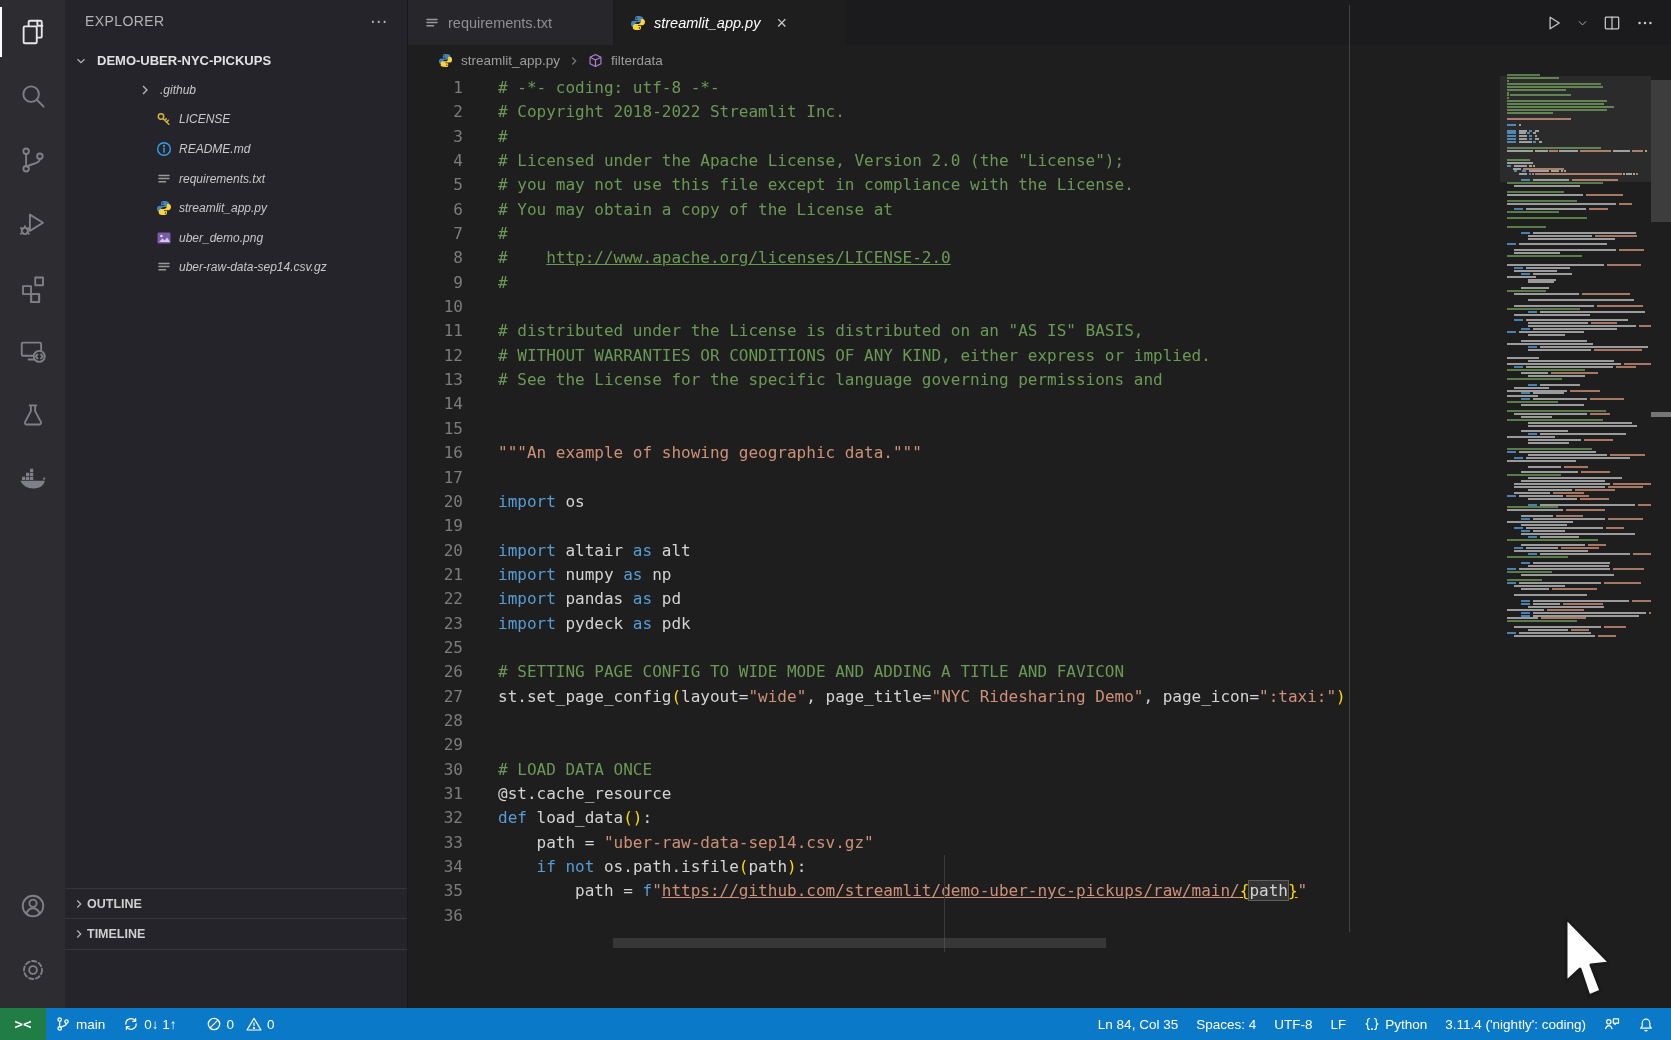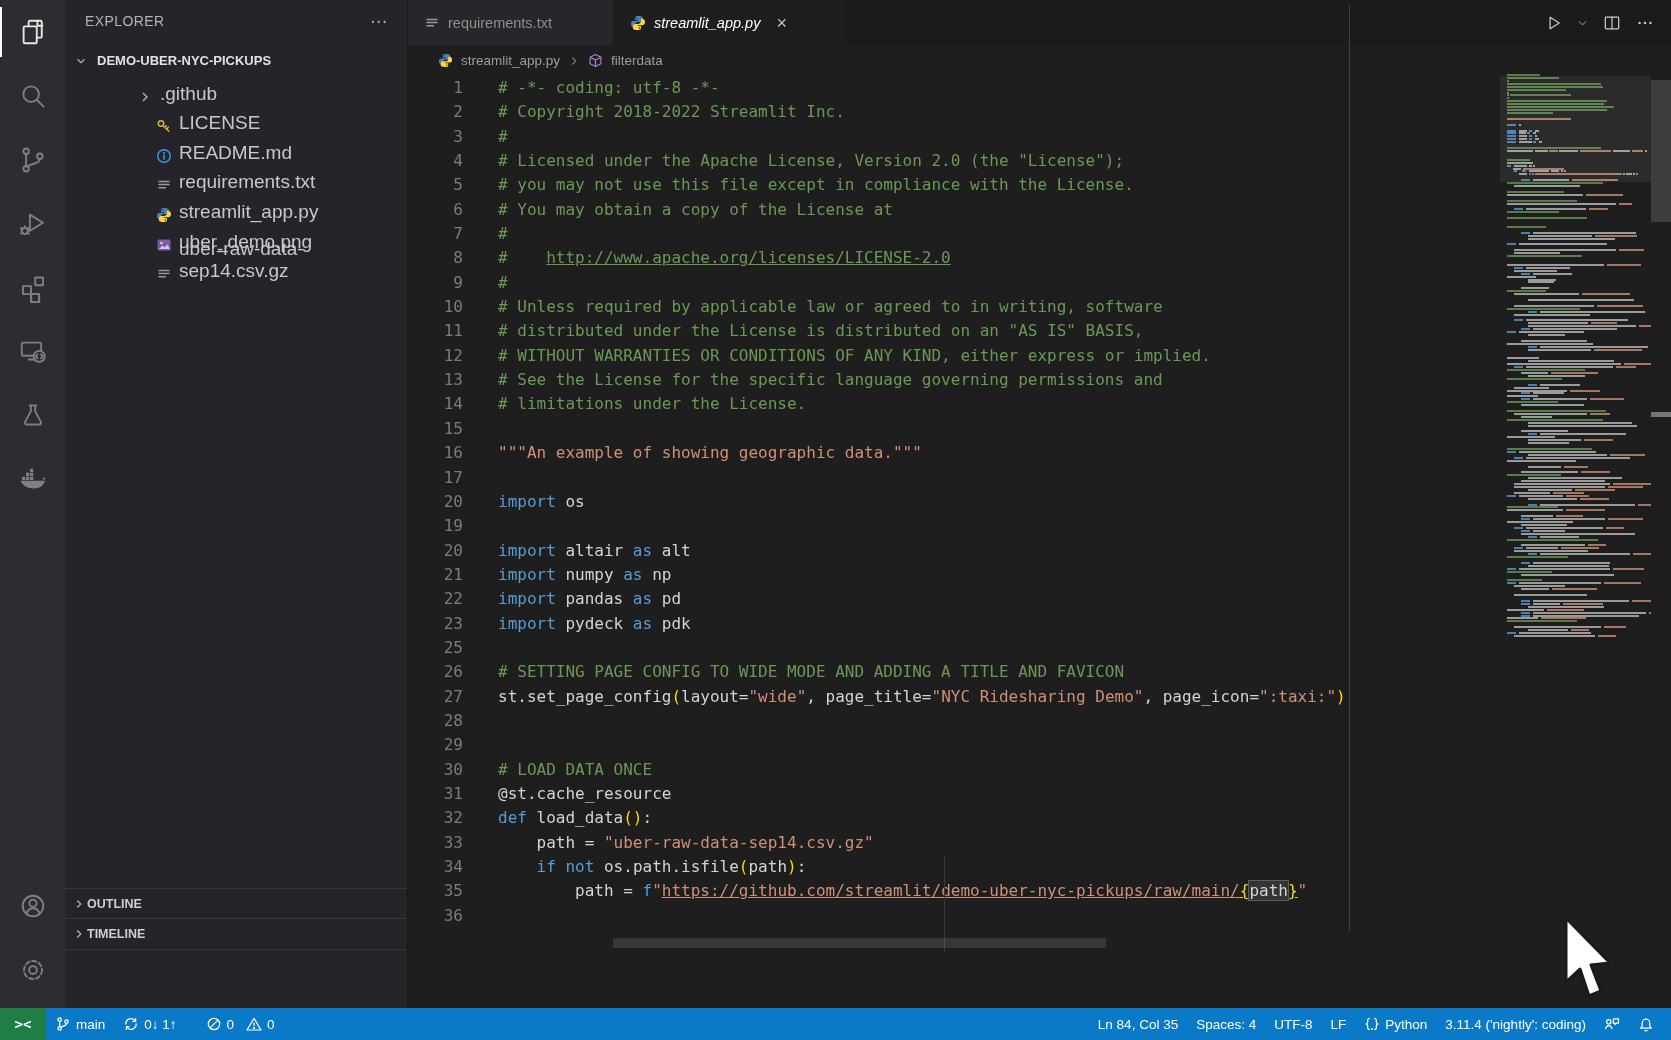--- a/index.html
+++ b/index.html
@@ -17,21 +17,21 @@
   #sidebar{position:absolute;left:65px;top:0;width:342px;height:1008px;background:#24242a;color:#cccccc;}
   #sb-header{position:absolute;left:0;top:0;right:0;height:42px;display:flex;align-items:center;padding:0 18px 0 20px;}
   #sb-title{font-size:14px;letter-spacing:.4px;color:#b4b4b4;flex:1;}
   #sb-more{color:#b0b0b0;font-size:17px;letter-spacing:2px;cursor:pointer;}
   #proj-row{position:absolute;left:0;top:46px;right:0;height:29px;display:flex;align-items:center;font-weight:bold;
             font-size:13px;color:#e2e2e2;cursor:pointer;}
   #proj-row .tw{margin-left:8px;}
   .chev{color:#b5b5b5;flex:0 0 16px;display:flex;align-items:center;justify-content:center;}
   .chev svg{width:14px;height:14px;}
   #file-list{position:absolute;left:0;top:75px;right:0;}
-  .tree-row{height:29.6px;display:flex;align-items:flex-end;padding-left:89px;font-size:19px;color:#c8c8c8;cursor:pointer;}
+  .tree-row{height:29.6px;display:flex;align-items:center;padding-left:89px;font-size:12px;color:#c8c8c8;cursor:pointer;font-style:italic;}
   .tree-row .f-ic{flex:0 0 20px;height:16px;display:flex;align-items:center;justify-content:center;margin-right:5px;}
   .tree-row.folder{padding-left:89px;}
   .tree-row .f-ic svg{width:16px;height:16px;}
   .sb-section{position:absolute;left:0;right:0;height:30px;border-top:1px solid #36363c;display:flex;align-items:center;
               font-size:12.5px;font-weight:bold;color:#cfcfcf;padding-left:6px;cursor:pointer;}
   
   #editor-col{position:absolute;left:407px;top:0;right:0;height:1008px;background:#1e1e1e;border-left:1px solid #19191c;}
   #tabstrip{position:absolute;left:0;top:0;right:0;height:45px;background:#1b1b1e;display:flex;}
   .tab{height:45px;display:flex;align-items:center;padding:0 12px 0 16px;font-size:14.5px;color:#8f8f8f;
        background:#27272b;border-right:1px solid #1b1b1e;cursor:pointer;flex:0 0 auto;box-sizing:border-box;}
@@ -338,25 +338,25 @@
     <div id="code">
         <div class="cl"><span class="ln">1</span><span class="lc"><span class="tk-c"># -*- coding: utf-8 -*-</span></span></div>
         <div class="cl"><span class="ln">2</span><span class="lc"><span class="tk-c"># Copyright 2018-2022 Streamlit Inc.</span></span></div>
         <div class="cl"><span class="ln">3</span><span class="lc"><span class="tk-c">#</span></span></div>
         <div class="cl"><span class="ln">4</span><span class="lc"><span class="tk-c"># Licensed under the Apache License, Version 2.0 (the "License");</span></span></div>
         <div class="cl"><span class="ln">5</span><span class="lc"><span class="tk-c"># you may not use this file except in compliance with the License.</span></span></div>
         <div class="cl"><span class="ln">6</span><span class="lc"><span class="tk-c"># You may obtain a copy of the License at</span></span></div>
         <div class="cl"><span class="ln">7</span><span class="lc"><span class="tk-c">#</span></span></div>
         <div class="cl"><span class="ln">8</span><span class="lc"><span class="tk-c">#    </span><span class="tk-c u">http://www.apache.org/licenses/LICENSE-2.0</span></span></div>
         <div class="cl"><span class="ln">9</span><span class="lc"><span class="tk-c">#</span></span></div>
-        <div class="cl"><span class="ln">10</span><span class="lc"><span class="tk-c"># Unless required by applicable law or agreed to in writing, software</span></span></div>
+        <div class="cl"><span class="ln">10</span></div>
         <div class="cl"><span class="ln">11</span><span class="lc"><span class="tk-c"># distributed under the License is distributed on an "AS IS" BASIS,</span></span></div>
         <div class="cl"><span class="ln">12</span><span class="lc"><span class="tk-c"># WITHOUT WARRANTIES OR CONDITIONS OF ANY KIND, either express or implied.</span></span></div>
         <div class="cl"><span class="ln">13</span><span class="lc"><span class="tk-c"># See the License for the specific language governing permissions and</span></span></div>
-        <div class="cl"><span class="ln">14</span><span class="lc"><span class="tk-c"># limitations under the License.</span></span></div>
+        <div class="cl"><span class="ln">14</span></div>
         <div class="cl"><span class="ln">15</span><span class="lc"></span></div>
         <div class="cl"><span class="ln">16</span><span class="lc"><span class="tk-s">"""An example of showing geographic data."""</span></span></div>
         <div class="cl"><span class="ln">17</span><span class="lc"></span></div>
         <div class="cl"><span class="ln">20</span><span class="lc"><span class="tk-k">import</span><span class="tk-p"> os</span></span></div>
         <div class="cl"><span class="ln">19</span><span class="lc"></span></div>
         <div class="cl"><span class="ln">20</span><span class="lc"><span class="tk-k">import</span><span class="tk-p"> altair </span><span class="tk-k">as</span><span class="tk-p"> alt</span></span></div>
         <div class="cl"><span class="ln">21</span><span class="lc"><span class="tk-k">import</span><span class="tk-p"> numpy </span><span class="tk-k">as</span><span class="tk-p"> np</span></span></div>
         <div class="cl"><span class="ln">22</span><span class="lc"><span class="tk-k">import</span><span class="tk-p"> pandas </span><span class="tk-k">as</span><span class="tk-p"> pd</span></span></div>
         <div class="cl"><span class="ln">23</span><span class="lc"><span class="tk-k">import</span><span class="tk-p"> pydeck </span><span class="tk-k">as</span><span class="tk-p"> pdk</span></span></div>
         <div class="cl"><span class="ln">25</span><span class="lc"></span></div>

